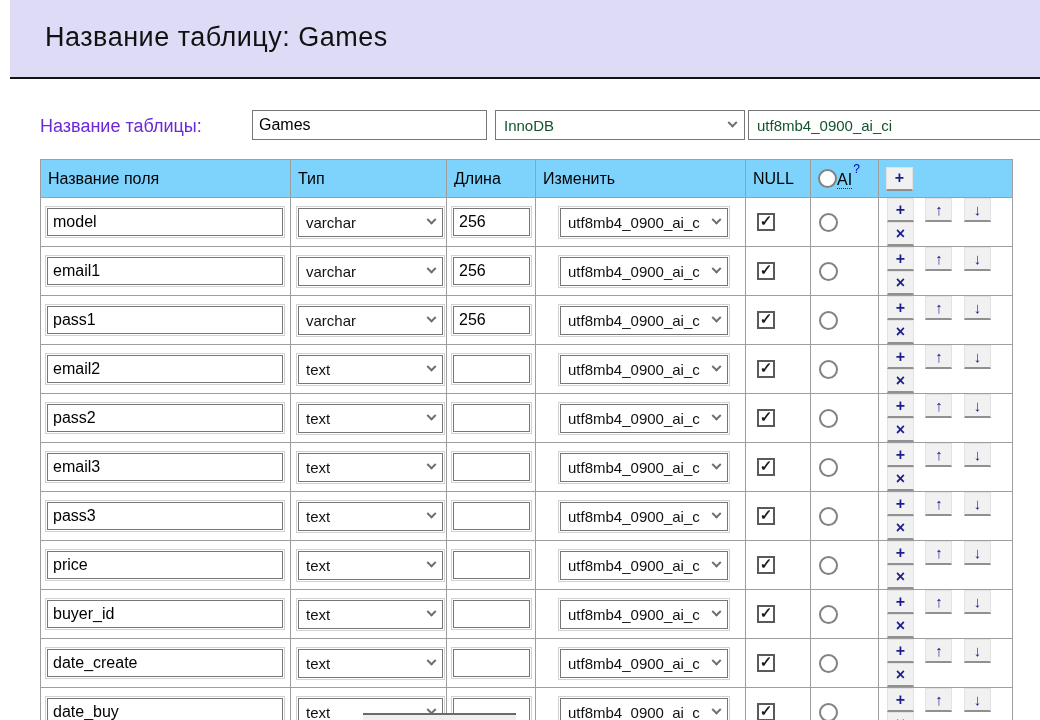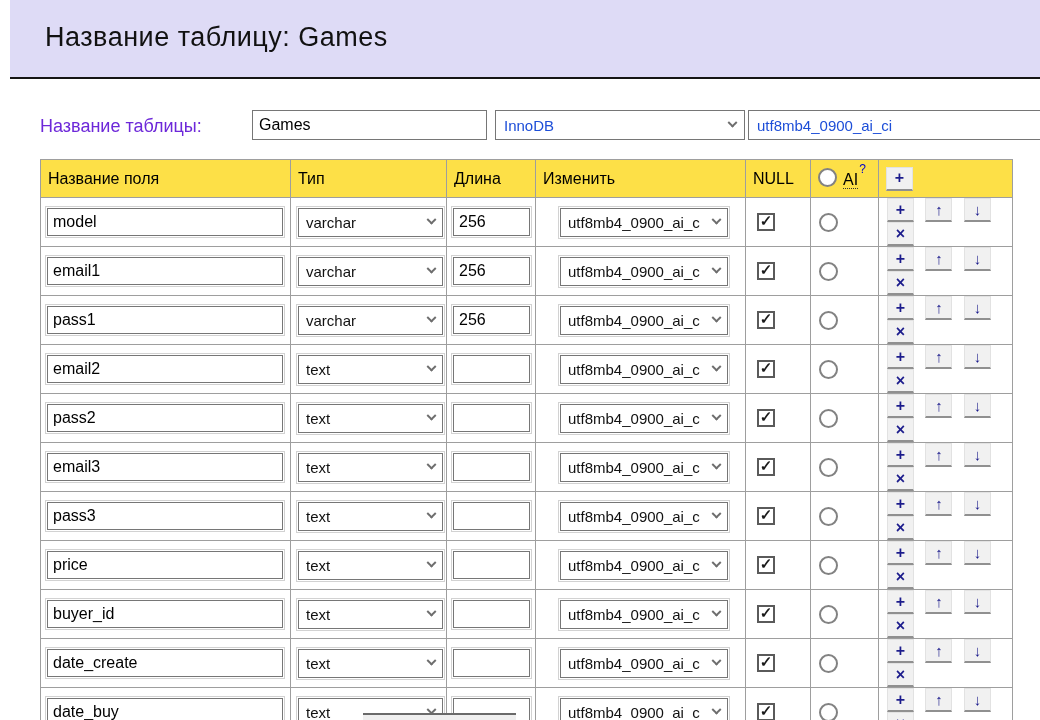--- a/index.html
+++ b/index.html
@@ -14,21 +14,21 @@
     padding: 22px 0 0 35px; letter-spacing: 0.5px; }
 
   
   .namerow { position: absolute; left: 0; top: 108px; width: 1040px; height: 34px; }
   .namerow label { position: absolute; left: 40px; top: 8px; font-size: 18px; color: #6d28d9; }
   .tname { position: absolute; left: 252px; top: 2px; width: 235px; height: 30px;
     border: 1px solid #767676; font-size: 16px; padding: 0 6px;
     font-family: "Liberation Sans", sans-serif; }
   .topsel { position: absolute; top: 2px; height: 30px; border: 1px solid #767676;
     background: #fff; display: flex; align-items: center; justify-content: space-between;
-    padding: 0 8px; font-size: 15px; color: #1d4ed8; cursor: default; }
+    padding: 0 8px; font-size: 15px; color: #14532d; cursor: default; }
   .topsel.engine { left: 495px; width: 250px; }
   .topsel.collation { left: 748px; width: 360px; }
 
   
   .txt { border: 1px solid #767676; outline: 1px solid #d2d2d2; outline-offset: 1px;
     font-size: 16px; padding: 0 5px; height: 28px; background: #fff;
     font-family: "Liberation Sans", sans-serif; }
   .selbox { border: 1px solid #767676; outline: 1px solid #d2d2d2; outline-offset: 1px;
     height: 29px; background: #fff; display: flex; align-items: center;
     justify-content: space-between; padding: 0 7px; font-size: 15px; color: #111;
@@ -36,21 +36,21 @@
   .chev { width: 7px; height: 7px; border-right: 2px solid #6e6e6e;
     border-bottom: 2px solid #6e6e6e; transform: rotate(45deg) translate(-2px,-2px);
     flex: 0 0 auto; margin-left: 6px; }
 
   
   table.fields { position: absolute; left: 40px; top: 159px; width: 972px;
     border-collapse: collapse; table-layout: fixed;
     border: 1px solid #7e7e7e; }
   table.fields th, table.fields td { border: 1px solid #9e9e9e; height: 38px;
     vertical-align: middle; padding: 0; }
-  table.fields th { background: #fde047; font-weight: 400; font-size: 16px;
+  table.fields th { background: #7dd3fc; font-weight: 400; font-size: 16px;
     text-align: left; padding-left: 7px; color: #000; }
   th.h-name { font-weight: 700; text-align: center; padding-left: 0; font-size: 17px; }
   th.h-null { text-align: center; padding-left: 0; }
   th.h-ai { padding-left: 5px; }
   th.h-add { padding-left: 8px; }
 
   .c-name .f-name { width: 236px; margin-left: 6px; }
   .c-type .selbox { width: 145px; margin-left: 7px; }
   .c-len  .f-len  { width: 77px;  margin-left: 6px; }
   .c-coll .selbox { width: 168px; margin-left: 24px; }
@@ -60,21 +60,21 @@
 
   
   .checkbox { width: 18px; height: 18px; border: 2px solid #5a5a5a; background: #fff;
     position: relative; cursor: default; }
   .checkbox .check-glyph { display: none; position: absolute; left: 0; top: -3px;
     width: 14px; font-size: 15px; font-weight: 700; color: #1a1a1a; line-height: 18px;
     text-align: center; }
   .checkbox.checked .check-glyph { display: block; }
   .radio { width: 19px; height: 19px; border: 2px solid #828282; border-radius: 50%;
     background: #fff; position: relative; cursor: default; }
-  .hdr-ai-wrap { display: flex; align-items: flex-start; gap: 6px; }
+  .hdr-ai-wrap { display: flex; align-items: center; }
   .abbr-ai { border-bottom: 1px dotted #333; font-size: 16px; color: #000; }
   .sup-help { color: #0000cc; font-size: 12px; vertical-align: super; position: relative;
     top: -6px; text-decoration: none; margin-left: 1px; cursor: pointer; }
 
   
   .ibtn { display: inline-block; width: 27px; height: 24px; margin-right: 7px;
     background: #f1f1f1; border: 1px solid #e2e2e2; border-bottom: 2px solid #909090;
     color: #1c1c8c; font-weight: 700; font-size: 16px; line-height: 20px;
     text-align: center; font-family: "Liberation Sans", sans-serif; cursor: pointer;
     padding: 0; }

